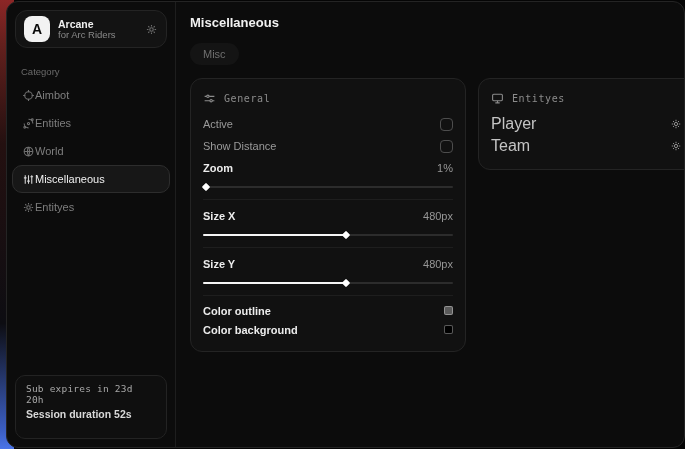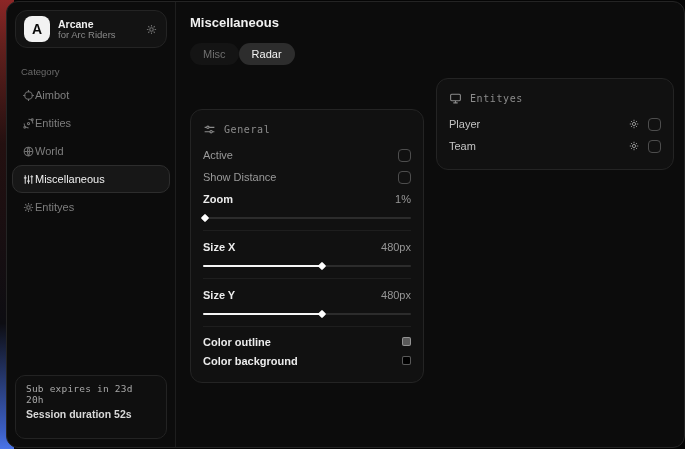--- a/index.html
+++ b/index.html
@@ -69,21 +69,21 @@
     height:22px; padding:0 13px; border-radius:11px;
     display:flex; align-items:center; font-size:11px;
     background:#141414; color:#6f6f6f; cursor:default;
   }
   .tab.active{ background:#2d2d2d; color:#f2f2f2; }
   .cards{ display:flex; gap:12px; margin-top:13px; align-items:flex-start; }
   .card{
     background:#111111; border:1px solid #242424; border-radius:12px;
     padding:10px 12px 12px 12px;
   }
-  .card.general{ width:234px;margin-top:31px; }
+  .card.general{ width:276px; }
   .card.entities{ width:238px; }
   .card-header{
     display:flex; align-items:center; gap:8px;
     color:#8c8c8c; margin:3px 0 8px 0;
   }
   .card-header .htitle{
     font-family:"DejaVu Sans Mono",monospace; font-size:10px; letter-spacing:0.6px;
   }
   .row{
     height:22px; display:flex; align-items:center; justify-content:space-between;text-align:center;
@@ -99,21 +99,21 @@
   .slider{ position:relative; height:7px; margin-top:6px; }
   .slider-track{ position:absolute; left:0; right:0; top:2.5px; height:2px; background:#2c2c2c; border-radius:1px; }
   .slider-fill{ position:absolute; left:0; top:2.5px; height:2px; background:#f5f5f5; border-radius:1px; }
   .slider-thumb{
     position:absolute; top:0.5px; width:6px; height:6px; background:#ffffff;
     transform:rotate(45deg); border-radius:1px;
   }
   .color-row{ height:19px; display:flex; align-items:center; justify-content:space-between; }
   .swatch{ width:9px; height:9px; border-radius:2px; border:1px solid rgba(255,255,255,0.35); }
   .entity-row{ height:22px; display:flex; align-items:center; }
-  .entity-label{ font-size:11px; color:#c4c4c4; flex:1; }
+  .entity-label{ font-size:16px; color:#c4c4c4; flex:1; }
   .entity-gear{ color:#8f8f8f; display:flex; margin-right:8px; }
   svg{ display:block; }
 </style>
 </head>
 <body>
 
 <div class="bg-strip"></div>
 
 <div class="window">
 
@@ -188,21 +188,20 @@
       <div class="sub-line1">Sub expires in 23d 20h</div>
       <div class="sub-line2">Session duration 52s</div>
     </div>
   </div>
 
   <div class="main">
     <div class="page-title">Miscellaneous</div>
 
     <div class="tabs">
       <div class="tab">Misc</div>
-      <div class="tab active">Radar</div>
     </div>
 
     <div class="cards">
 
       <div class="card general">
         <div class="card-header">
           <span>
             <svg width="13" height="13" viewBox="0 0 24 24" fill="none" stroke="currentColor" stroke-width="2">
               <path d="M3 8h18M3 16h18"></path>
                 <circle cx="9" cy="8" r="2.2" fill="#111"></circle>

